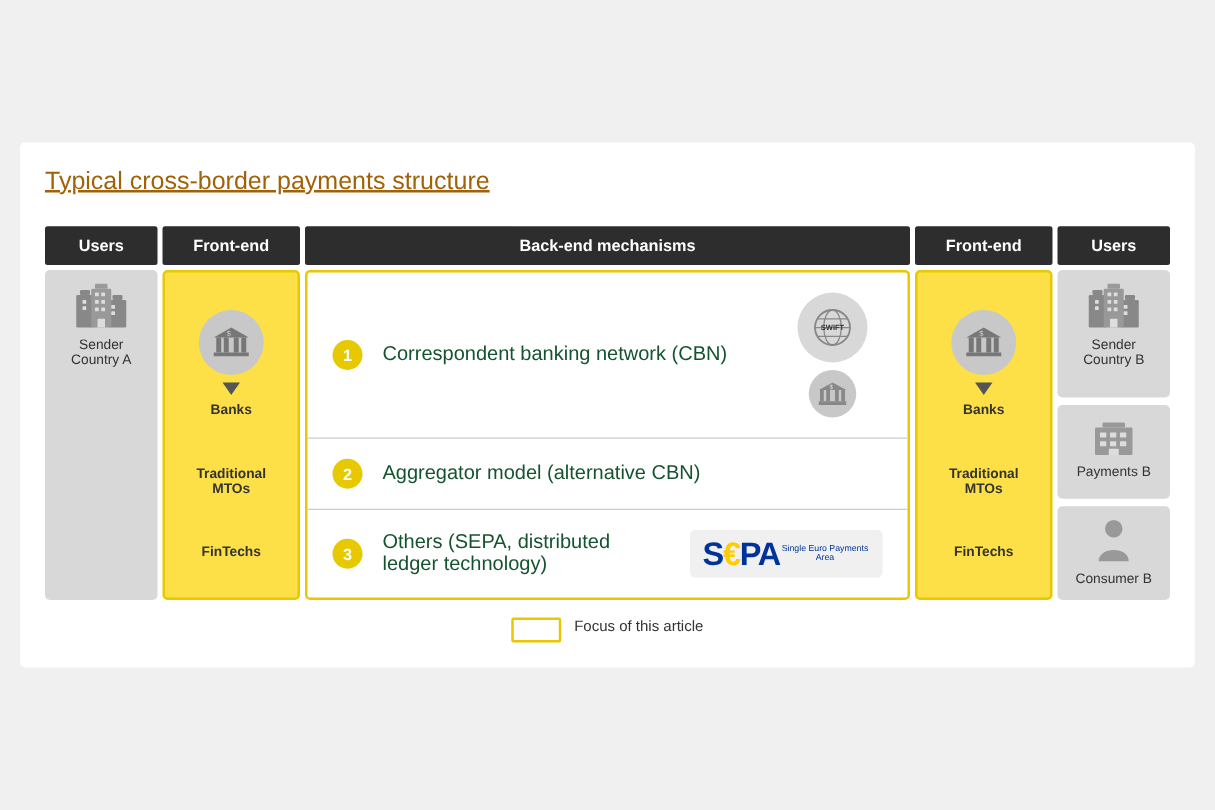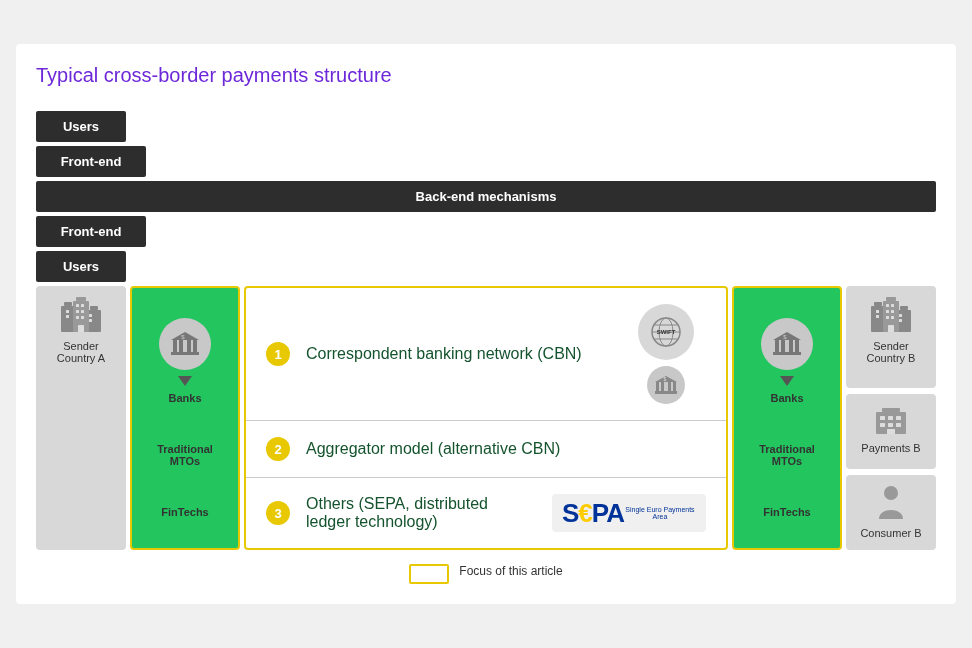--- a/index.html
+++ b/index.html
@@ -13,35 +13,35 @@
     }
     .card {
       background: #ffffff;
       width: 940px;
       padding: 20px;
       border-radius: 4px;
     }
     .main-title {
       font-size: 20px;
       font-weight: 400;
-      color: #6d28d9;
+      color: #a16207;
       margin-bottom: 16px;
       padding-bottom: 8px;
+      text-decoration: underline;
     }
     .diagram {
       display: flex;
       flex-direction: column;
       gap: 0;
     }
     
     .header-row {
       display: flex;
       gap: 4px;
       margin-bottom: 4px;
-      flex-direction: column;
     }
     .header-cell {
       background: #2d2d2d;
       color: #ffffff;
       text-align: center;
       padding: 8px 6px;
       font-size: 13px;
       font-weight: 600;
       border-radius: 2px;
       display: flex;
@@ -92,21 +92,21 @@
       width: 110px;
       min-width: 110px;
       border: 2px solid #e8c800;
       border-radius: 4px;
       display: flex;
       flex-direction: column;
       align-items: center;
       justify-content: space-around;
       padding: 16px 6px;
       gap: 10px;
-      background: #22c55e;
+      background: #fde047;
     }
     .fe-item {
       display: flex;
       flex-direction: column;
       align-items: center;
       gap: 4px;
     }
     .fe-label {
       font-size: 11px;
       color: #333;

